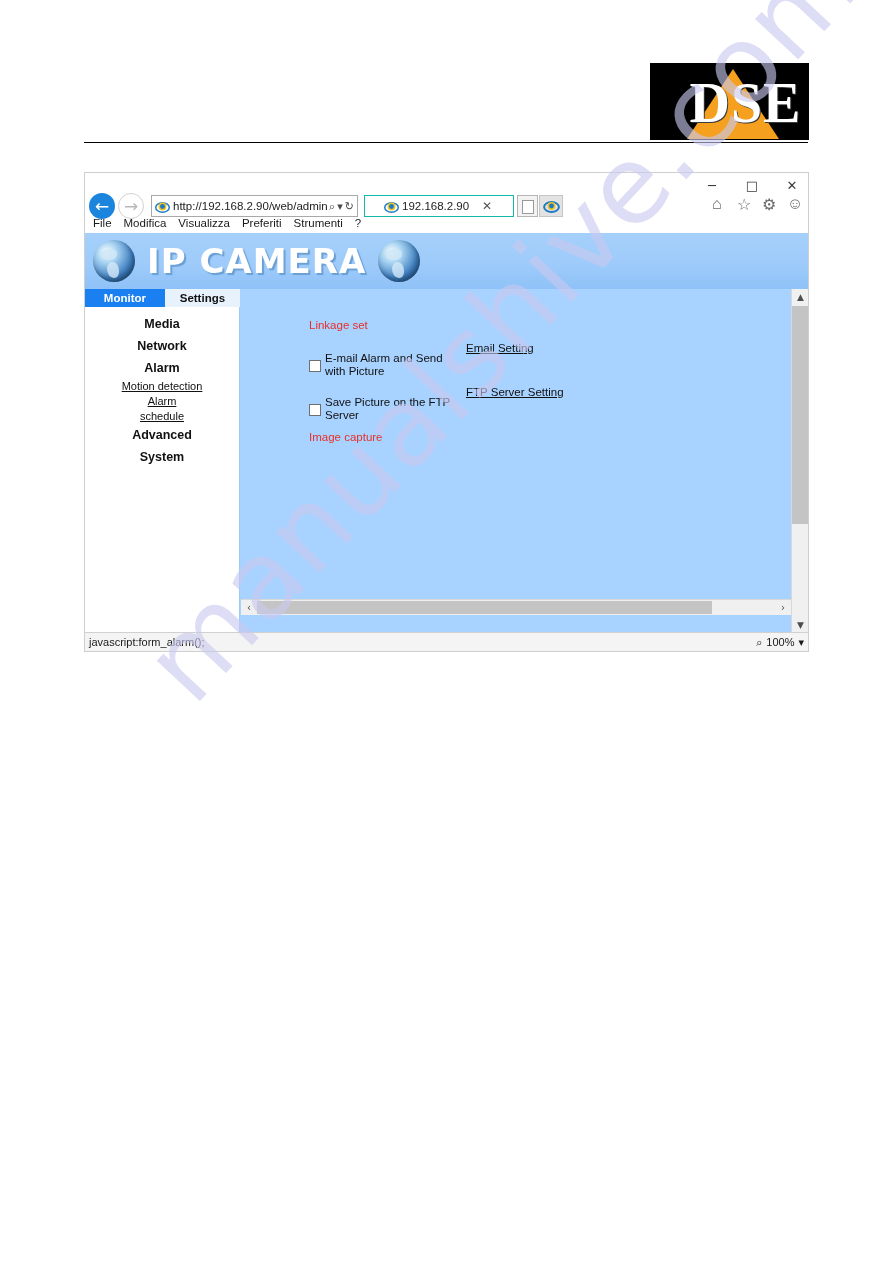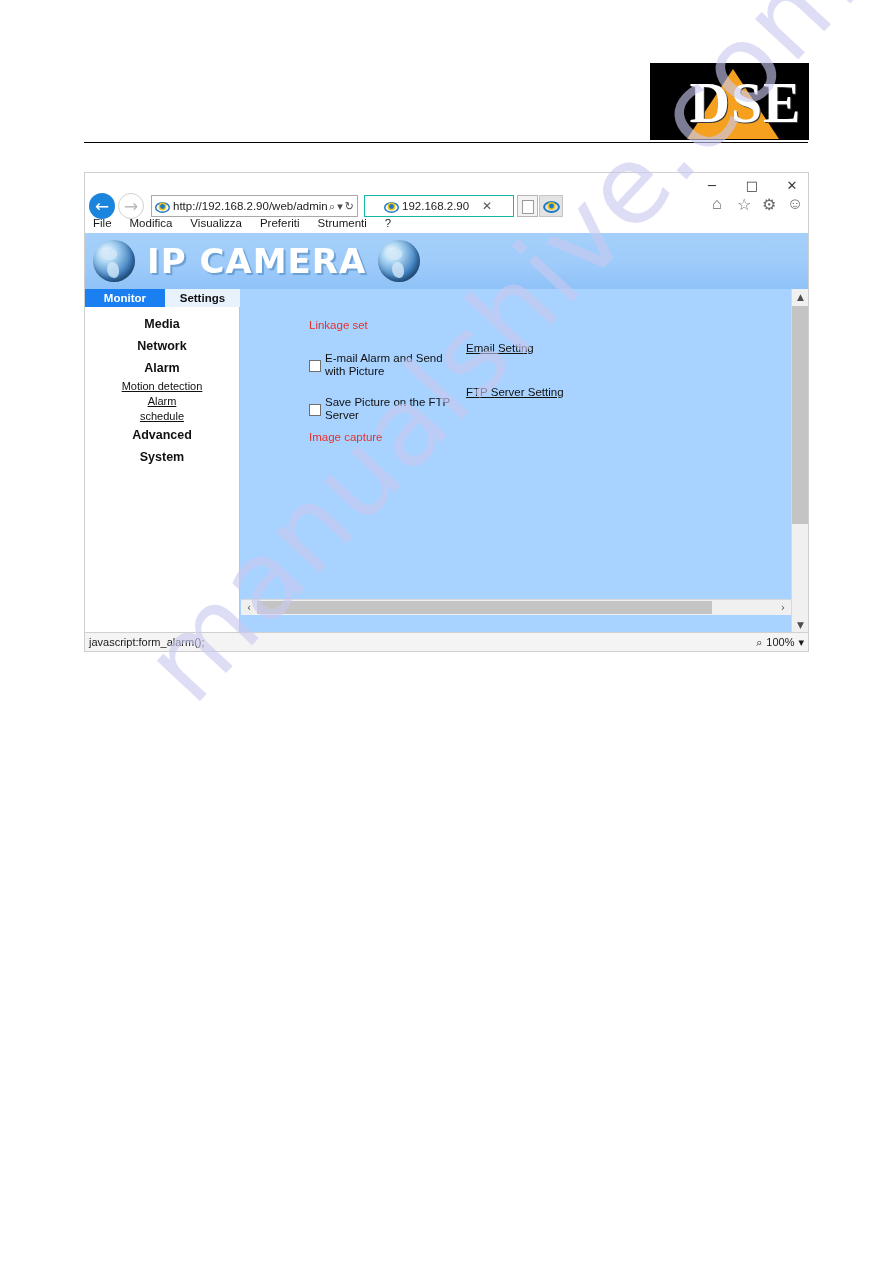--- a/index.html
+++ b/index.html
@@ -266,21 +266,21 @@
     height: 15px;
     color: #6a6a6a;
   }
 
   
   .menu-bar {
     position: absolute;
     left: 8px;
     top: 44px;
     display: flex;
-    gap: 18px;
+    gap: 12px;
     font-size: 11.5px;
     color: #1a1a1a;
   }
   .menu-item { white-space: nowrap; }
 
   
   .viewport {
     position: absolute;
     left: 0;
     top: 60px;

